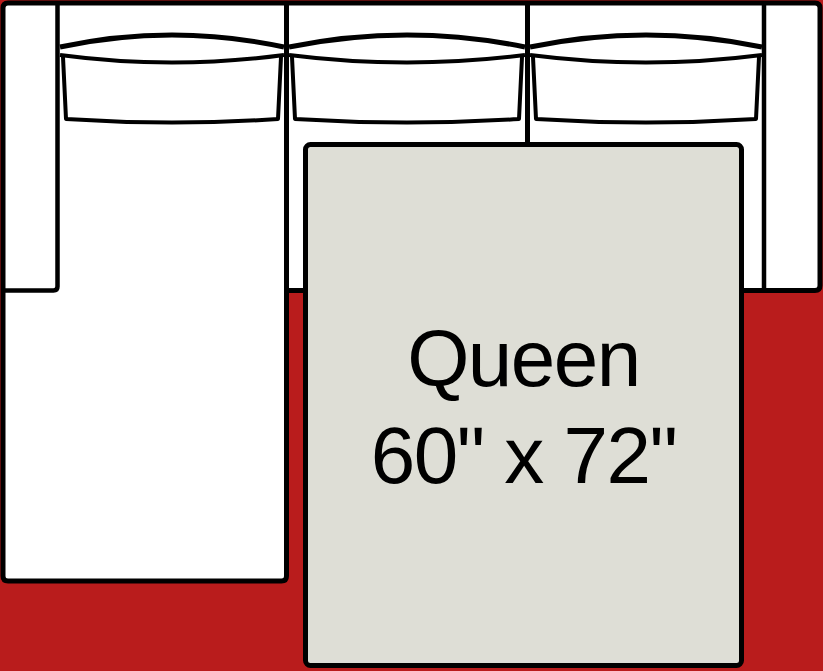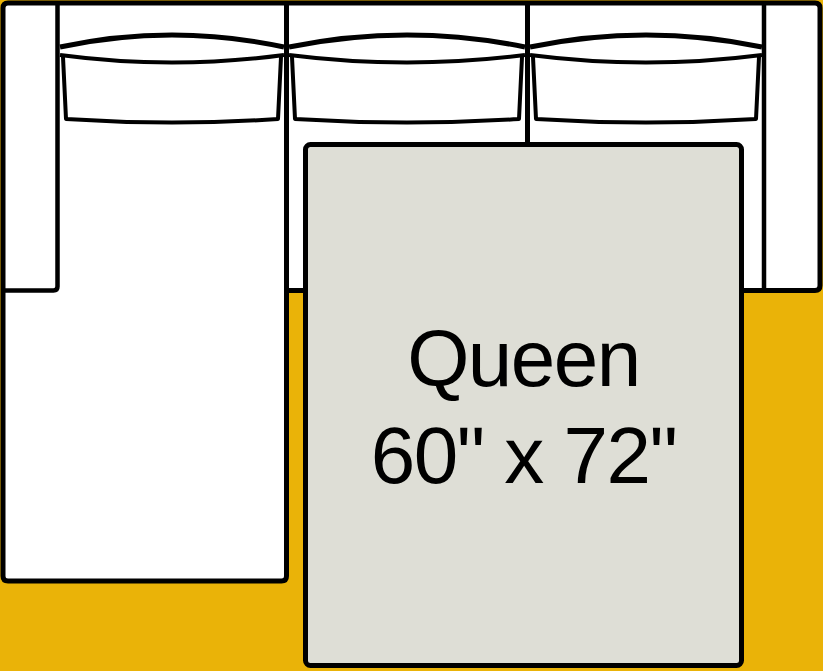--- a/index.html
+++ b/index.html
@@ -1,20 +1,20 @@
 <!DOCTYPE html>
 <html><head>
 <meta charset="utf-8">
 <style>
   html, body { margin: 0; padding: 0; background: #ffffff; }
   .stage {
     width: 823px;
     height: 671px;
     position: relative;
-    background: #eab308;
+    background: #b91c1c;
     overflow: hidden;
   }
   svg { display: block; }
   .ln { fill: none; stroke-linecap: butt; stroke-linejoin: round; }
   .w5 { stroke-width: 5; }
   .w45 { stroke-width: 4.5; }
   .w4 { stroke-width: 4; }
   .bed-label {
     font-family: "Liberation Sans", sans-serif;
     font-size: 80px;

